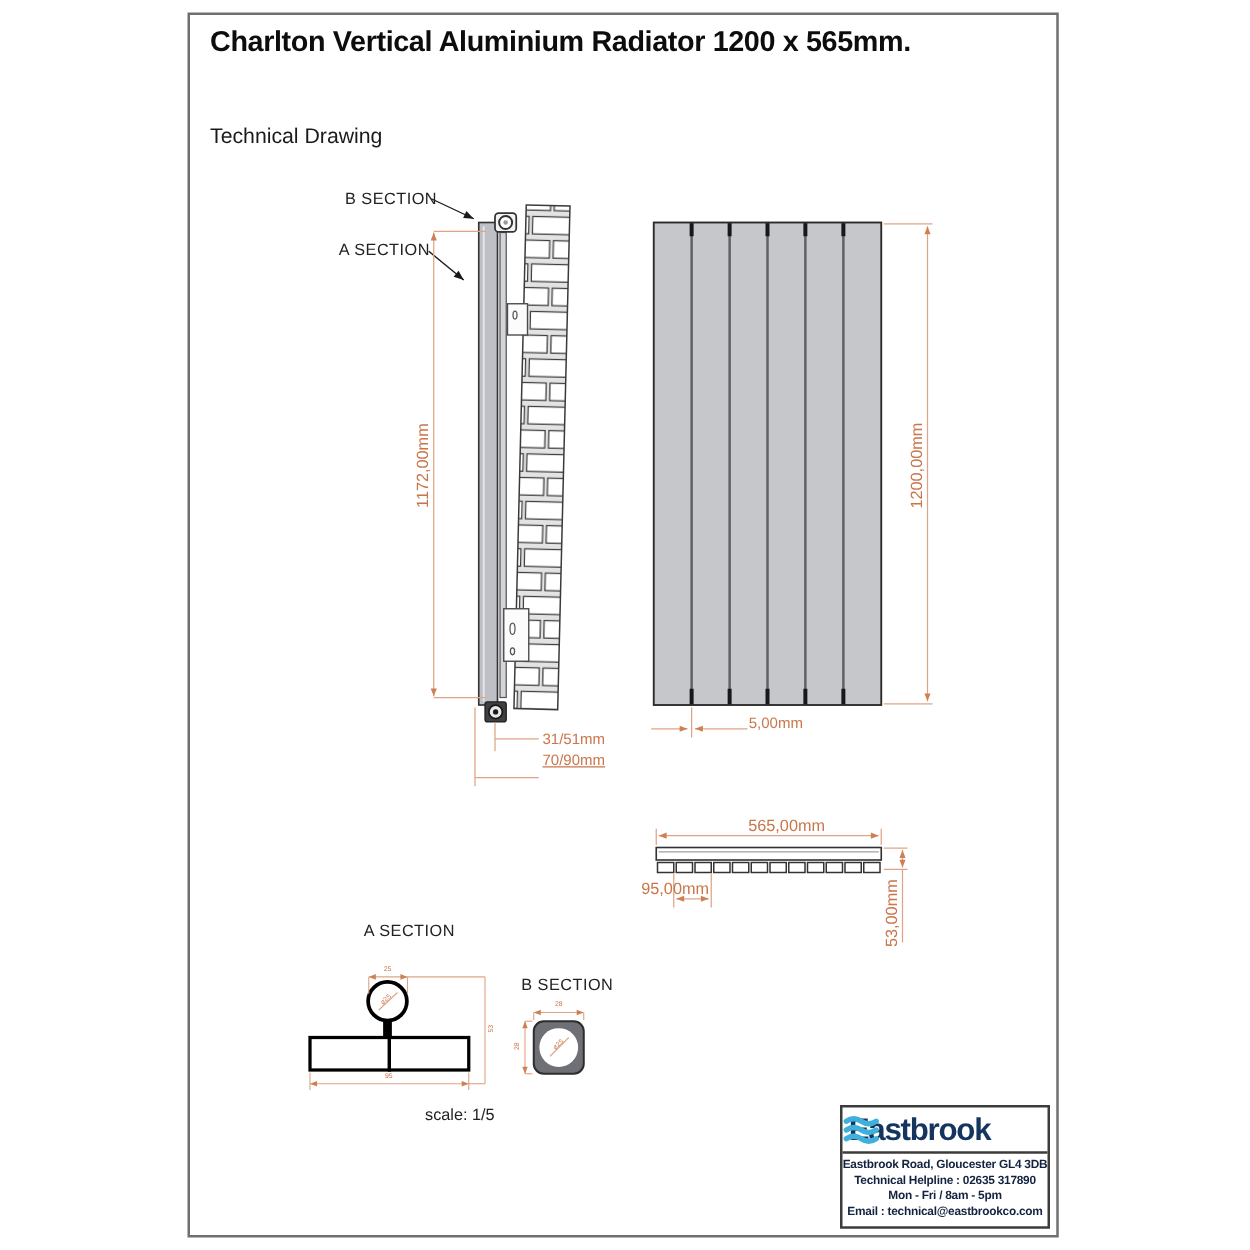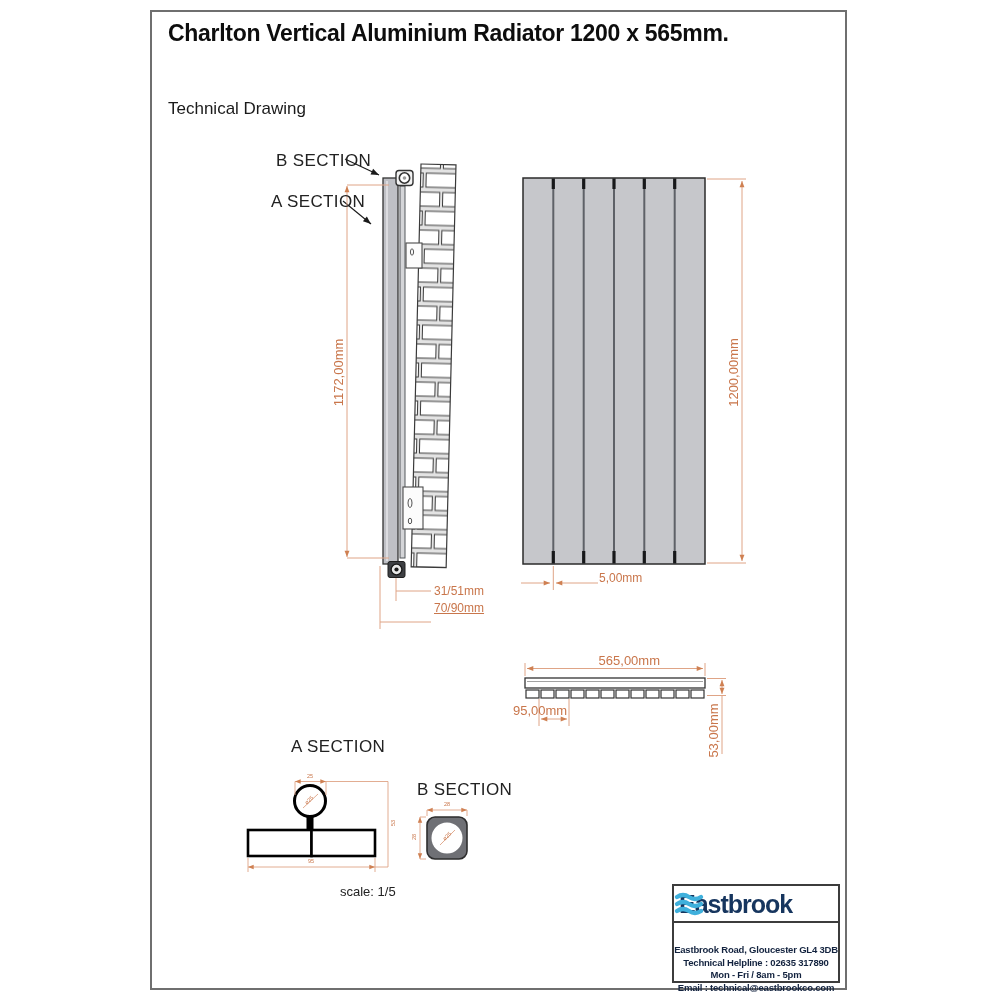--- a/index.html
+++ b/index.html
@@ -4,36 +4,36 @@
 <style>
   html,body{margin:0;padding:0;background:#fff;}
   #page{position:relative;width:1000px;height:1000px;background:#fff;overflow:hidden;
         font-family:"Liberation Sans", sans-serif;color:#1a1a1a;border-radius:30px;}
   #border{position:absolute;left:150px;top:10px;width:693px;height:976px;
           border:2.5px solid #6f6f6f;}
   svg{position:absolute;left:0;top:0;}
   .abs{position:absolute;white-space:nowrap;}
   .title{font-size:23px;font-weight:bold;letter-spacing:-0.3px;color:#0d0d0d;}
   .subtitle{font-size:17px;color:#1a1a1a;}
-  .callout{font-size:17px;color:#222;letter-spacing:0.4px;}
+  .callout{font-size:13px;color:#222;letter-spacing:0.4px;}
   .dim{color:#c9764b;font-size:13px;}
   .dim.small{font-size:12px;}
   .dim.tiny{font-size:5.5px;text-align:center;width:20px;}
   .rot{transform:rotate(-90deg);transform-origin:center;text-align:center;}
   .scale-note{font-size:13px;color:#222;}
   
   #footer{position:absolute;left:672px;top:884px;width:168px;height:99px;
           border:2.5px solid #3c3c3c;background:#fff;box-sizing:border-box;}
   #logo-row{position:relative;height:35px;border-bottom:2px solid #3c3c3c;}
   #brand{position:absolute;left:5px;top:4px;font-size:25px;font-weight:bold;
          letter-spacing:-1px;color:#16355e;}
   #waves{position:absolute;right:4px;top:6px;}
   .addr{font-size:9.5px;font-weight:bold;letter-spacing:-0.2px;color:#13233f;
         text-align:center;line-height:12.6px;}
-  #addr-block{padding-top:21px;}
+  #addr-block{padding-top:3px;}
 </style>
 </head>
 <body>
 
 <div id="page">
   <div id="border"></div>
 
   <div class="abs title" style="left:168px;top:20px;">Charlton Vertical Aluminium Radiator 1200 x 565mm.</div>
   <div class="abs subtitle" style="left:168px;top:51px;margin-top:48px;">Technical Drawing</div>
 

